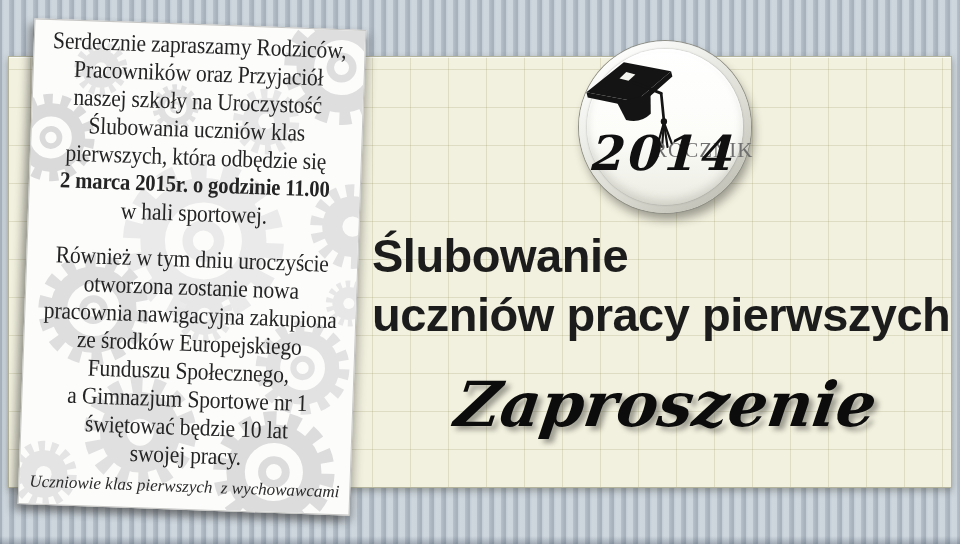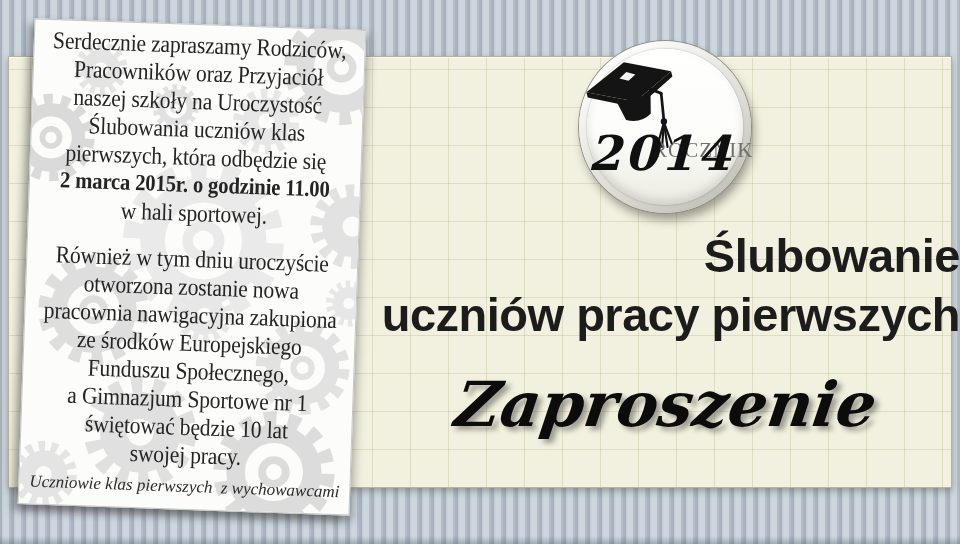--- a/index.html
+++ b/index.html
@@ -76,21 +76,21 @@
     position:absolute; left:0; top:84px; width:100%;
     text-align:center;
     font-family:"DejaVu Serif", serif; font-style:italic; font-weight:bold;
     font-size:48px; letter-spacing:3px; color:#101010;
     transform:skewX(-4deg);
   }
   
   .right-col{position:absolute; left:372px; top:0; width:588px; height:544px;}
   .event-title{
     position:absolute; left:0; top:226px; width:100%;
-    text-align:right; font-family:"Liberation Sans", sans-serif;
+    text-align:left; font-family:"Liberation Sans", sans-serif;
     font-weight:bold; font-size:47px; line-height:59px; color:#1c1c1c;
     letter-spacing:-0.5px;
   }
   .script-title{
     position:absolute; left:0; top:368px; width:100%;
     text-align:center;
     font-family:"DejaVu Serif", serif; font-style:italic; font-weight:bold;
     font-size:62px; color:#0c0c0c;
     transform:skewX(-8deg);
     text-shadow:5px 4px 5px rgba(60,60,55,.45);

